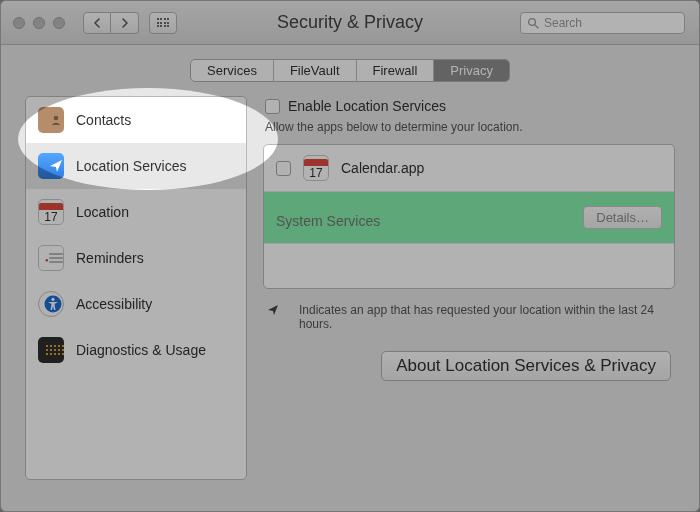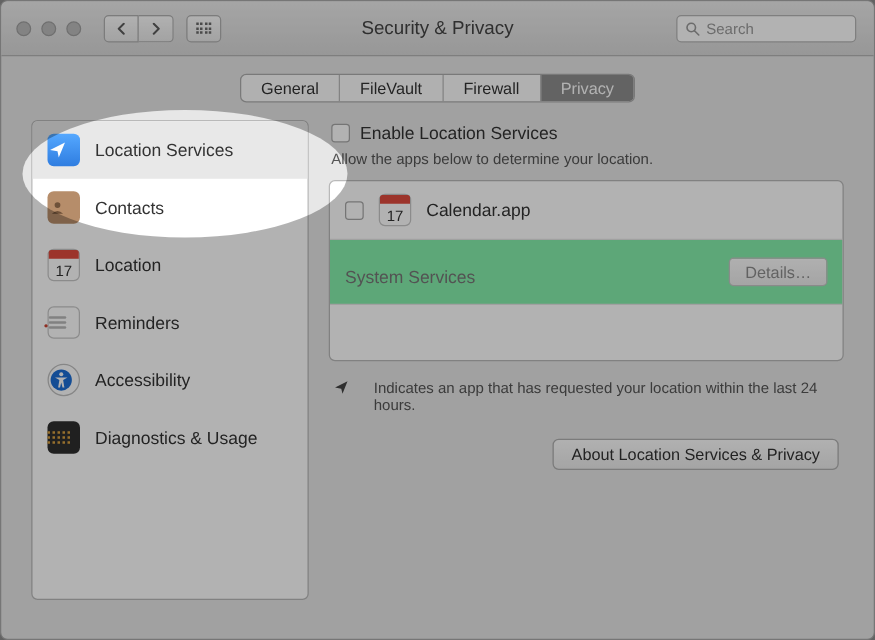--- a/index.html
+++ b/index.html
@@ -22,23 +22,23 @@
     color: #5c5c5c; font-size: 13px;
   }
   .nav-btn:first-child { border-radius: 4px 0 0 4px; }
   .nav-btn:last-child { border-radius: 0 4px 4px 0; border-left: none; }
   .grid-btn {
     width: 28px; height: 22px; margin-left: 10px; border: 1px solid #b2b2b2; border-radius: 4px;
     background: linear-gradient(#fdfdfd,#e9e9e9); display: flex; align-items: center; justify-content: center;
   }
   .grid-icon { display: grid; grid-template-columns: repeat(4,2px); grid-template-rows: repeat(3,2px); gap: 1.5px; }
   .grid-icon span { background: #6a6a6a; }
-  .title { position: absolute; left: 0; right: 0; text-align: center; font-size: 15px; color: #444; pointer-events: none; }
+  .title { position: absolute; left: 0; right: 0; text-align: center; font-size: 18px; color: #444; pointer-events: none; }
   .search {
-    margin-left: auto; margin-right: 14px; width: 144px; height: 22px;
+    margin-left: auto; margin-right: 14px; width: 165px; height: 22px;
     border: 1px solid #b6b6b6; border-radius: 4px; background: #fff;
     display: flex; align-items: center; padding: 0 6px; color: #9b9b9b; font-size: 12px;
   }
   .search svg { margin-right: 5px; flex: 0 0 auto; }
 
   
   .tabs-row { display: flex; justify-content: center; margin-top: 14px; }
   .tabs { display: flex; border: 1px solid #aeaeae; border-radius: 5px; overflow: hidden; background: #fdfdfd; }
   .tab { padding: 3px 16px; font-size: 13px; color: #333; border-right: 1px solid #bcbcbc; }
   .tab:last-child { border-right: none; }
@@ -47,21 +47,21 @@
   
   .split { display: flex; padding: 14px 24px 18px 24px; gap: 16px; height: calc(100% - 44px - 50px); }
   .sidebar {
     width: 222px; border: 1px solid #b9b9b9; border-radius: 5px; background: #fff;
     overflow: hidden;
   }
   .side-item {
     display: flex; align-items: center; gap: 12px; padding: 10px 12px; font-size: 14px; color: #333;
   }
   .side-item.selected { background: #e8e8e8; }
-  .ic { width: 26px; height: 26px; border-radius: 5px; display: flex; align-items: center; justify-content: space-between; }
+  .ic { width: 26px; height: 26px; border-radius: 5px; display: flex; align-items: center; justify-content: flex-end; }
   .ic-loc { background: linear-gradient(#55a8ff,#2f7de0); }
   .ic-contacts { background: #b68d6a; }
   .ic-cal { background: #fff; border: 1px solid #c8c8c8; flex-direction: column; }
   .ic-cal .bar { background: #e04b3e; height: 7px; width: 100%; border-radius: 2px 2px 0 0; font-size: 5px; color: #fff; text-align: center; line-height: 7px; }
   .ic-cal .num { font-size: 12px; color: #333; }
   .ic-rem { background: #fff; border: 1px solid #c8c8c8; }
   .ic-acc { background: #fff; border: 1px solid #c0c0c0; border-radius: 50%; }
   .ic-diag { background: #2f2f2f; }
 
   .content { flex: 1; display: flex; flex-direction: column; }
@@ -74,21 +74,21 @@
   .app-row { display: flex; align-items: center; gap: 12px; padding: 10px 12px; border-bottom: 1px solid #e6e6e6; font-size: 14px; color: #333; }
   .app-row:last-of-type { border-bottom: 1px solid #e6e6e6; }
   .sys-row { display: flex; align-items: flex-end; justify-content: space-between; padding: 14px 12px; background: #86efac; color: #777; font-size: 14px; border-bottom: 1px solid #e6e6e6; }
   .blank-row { height: 44px; }
   .details-btn { border: 1px solid #c6c6c6; background: linear-gradient(#fcfcfc,#ececec); color: #8d8d8d; border-radius: 4px; padding: 3px 12px; font-size: 13px; }
 
   .note { display: flex; gap: 20px; font-size: 12px; color: #555; margin: 14px 4px 0 4px; align-items: flex-start; }
   .note svg { flex: 0 0 auto; margin-top: 1px; }
 
   .bottom-btn-row { display: flex; justify-content: flex-end; margin: 20px 4px 0 0; }
-  .about-btn { border: 1px solid #b0b0b0; background: linear-gradient(#fdfdfd,#ececec); border-radius: 5px; padding: 4px 14px; font-size: 13px; color: #333; }
+  .about-btn { border: 1px solid #b0b0b0; background: linear-gradient(#fdfdfd,#ececec); border-radius: 5px; padding: 4px 14px; font-size: 17px; color: #333; }
 
   
   .spot {
     position: absolute; z-index: 60; pointer-events: none;
     left: 18px; top: 88px; width: 260px; height: 102px;
     border-radius: 50%;
     box-shadow: 0 0 0 9999px rgba(0,0,0,0.30);
   }
 
   .ic-map { background:#fff; border:1px solid #c8c8c8; position:relative; overflow:hidden; }
@@ -144,46 +144,46 @@
       <svg width="12" height="12" viewBox="0 0 12 12">
           <circle cx="5" cy="5" r="3.4" stroke="#9b9b9b" stroke-width="1.3" fill="none"></circle>
           <line x1="7.6" y1="7.6" x2="11" y2="11" stroke="#9b9b9b" stroke-width="1.3" stroke-linecap="round"></line>
         </svg>
       <span>Search</span>
     </div>
   </div>
 
   <div class="tabs-row">
     <div class="tabs">
-      <div class="tab">General</div>
+      <div class="tab">Services</div>
       <div class="tab">FileVault</div>
       <div class="tab">Firewall</div>
       <div class="tab active">Privacy</div>
     </div>
   </div>
 
   <div class="split">
 
     <div class="sidebar">
+      <div class="side-item">
+        <div class="ic ic-contacts">
+          <svg width="16" height="16" viewBox="0 0 16 16">
+              <circle cx="8" cy="6" r="2.3" fill="#6e5139"></circle>
+              <path d="M3.5 13 Q8 8.5 12.5 13" fill="#6e5139"></path>
+            </svg>
+        </div>
+        <span>Contacts</span>
+      </div>
       <div class="side-item selected">
         <div class="ic ic-loc">
           <svg width="16" height="16" viewBox="0 0 16 16">
               <path d="M2 8 L14 2 L9 14 L8 9 Z" fill="#fff"></path>
             </svg>
         </div>
         <span>Location Services</span>
-      </div>
-      <div class="side-item">
-        <div class="ic ic-contacts">
-          <svg width="16" height="16" viewBox="0 0 16 16">
-              <circle cx="8" cy="6" r="2.3" fill="#6e5139"></circle>
-              <path d="M3.5 13 Q8 8.5 12.5 13" fill="#6e5139"></path>
-            </svg>
-        </div>
-        <span>Contacts</span>
       </div>
       <div class="side-item">
         <div class="ic ic-cal">
           <div class="bar"></div>
             <div class="num">17</div>
         </div>
         <span>Location</span>
       </div>
       <div class="side-item">
         <div class="ic ic-rem">

